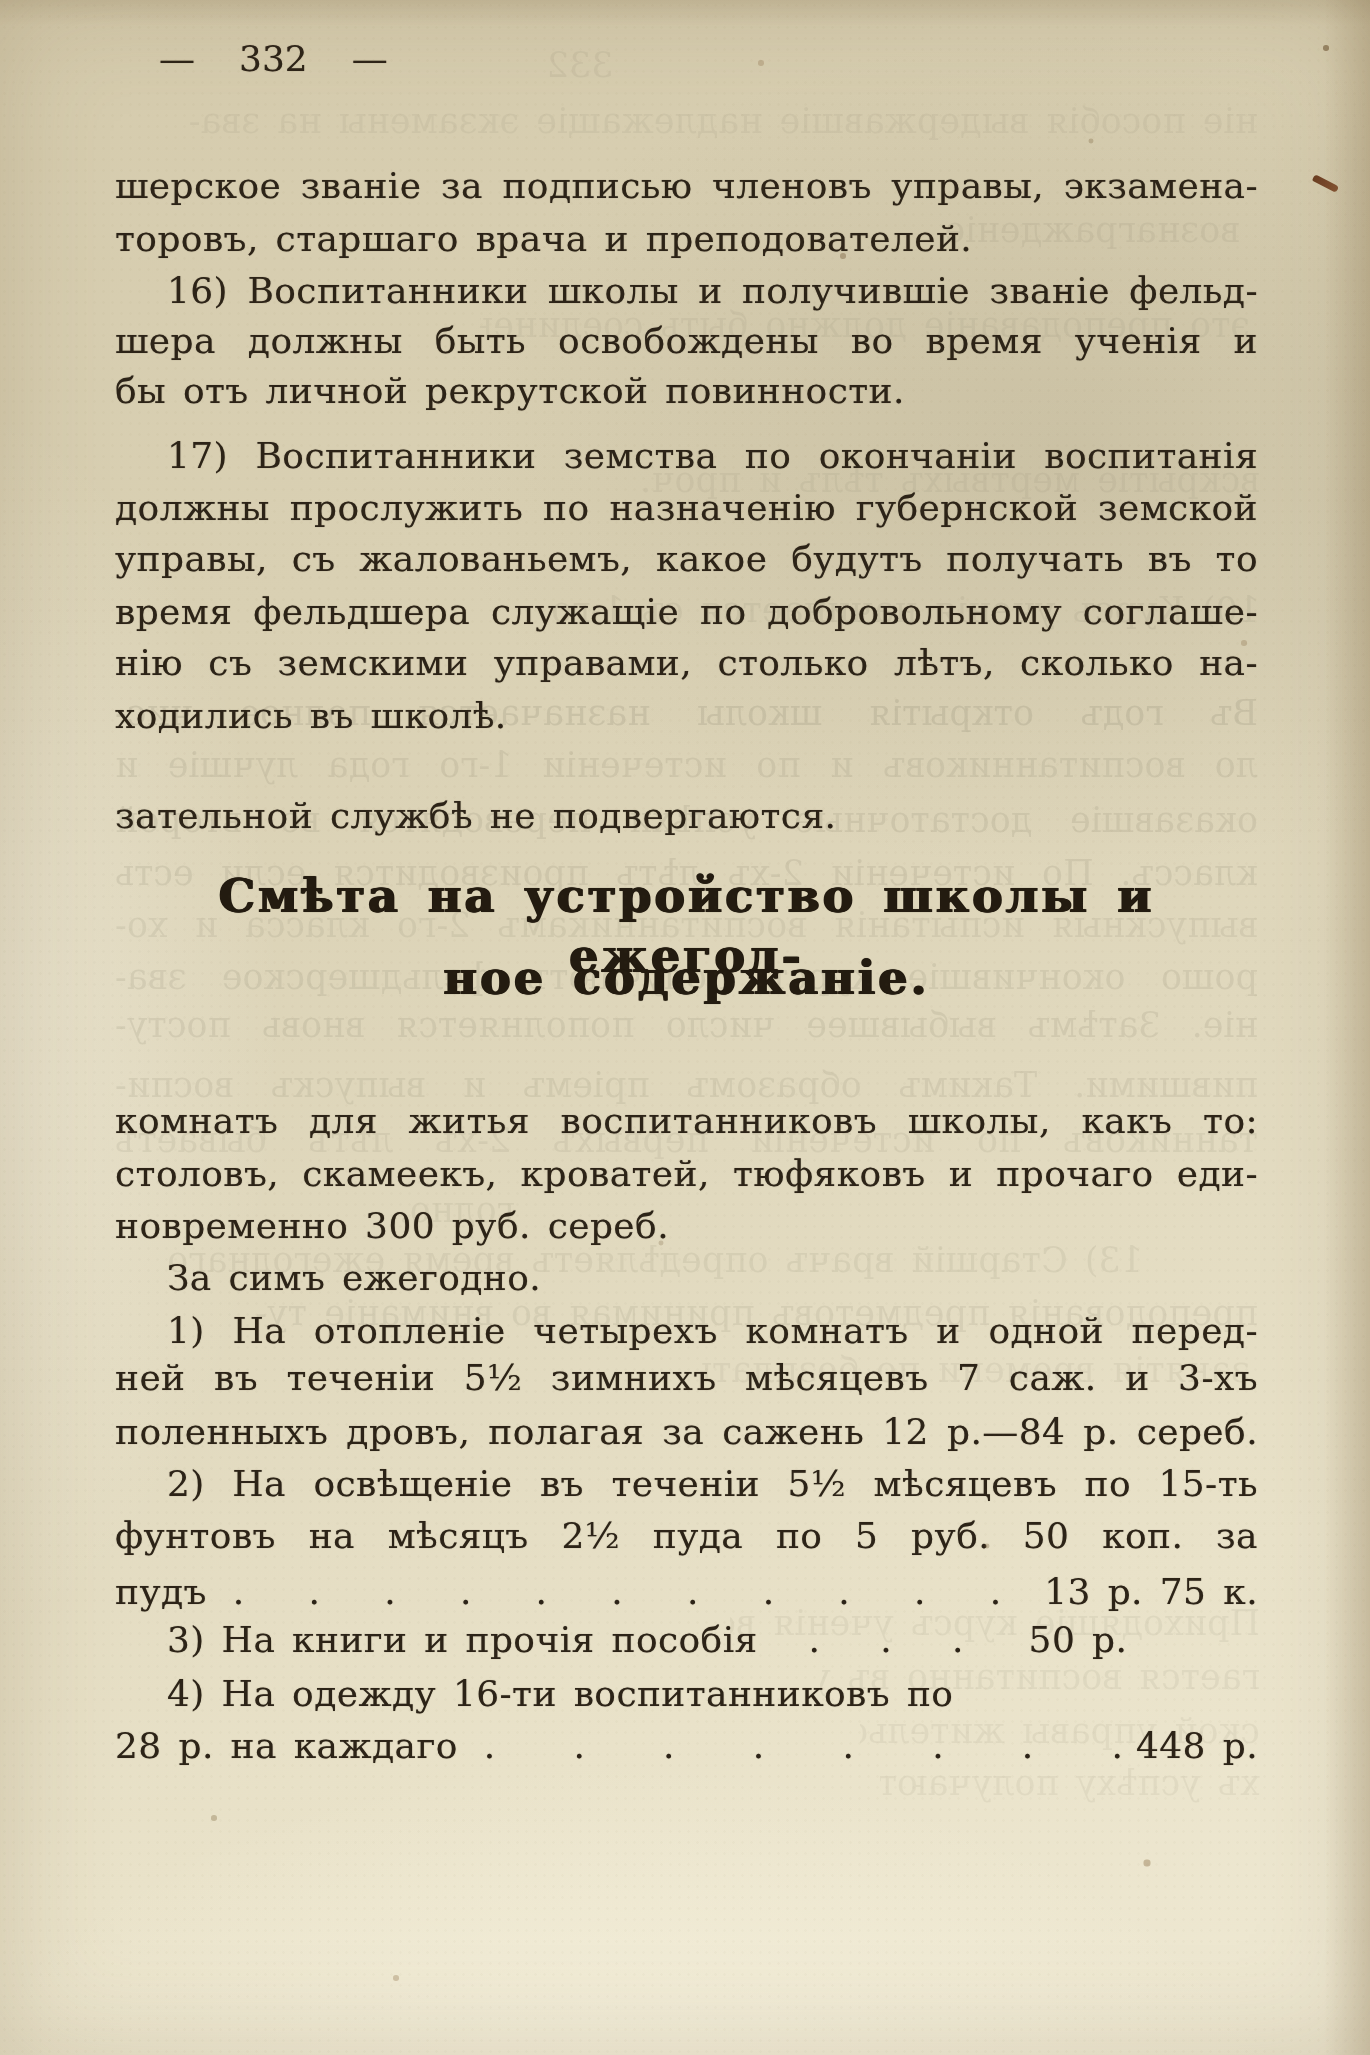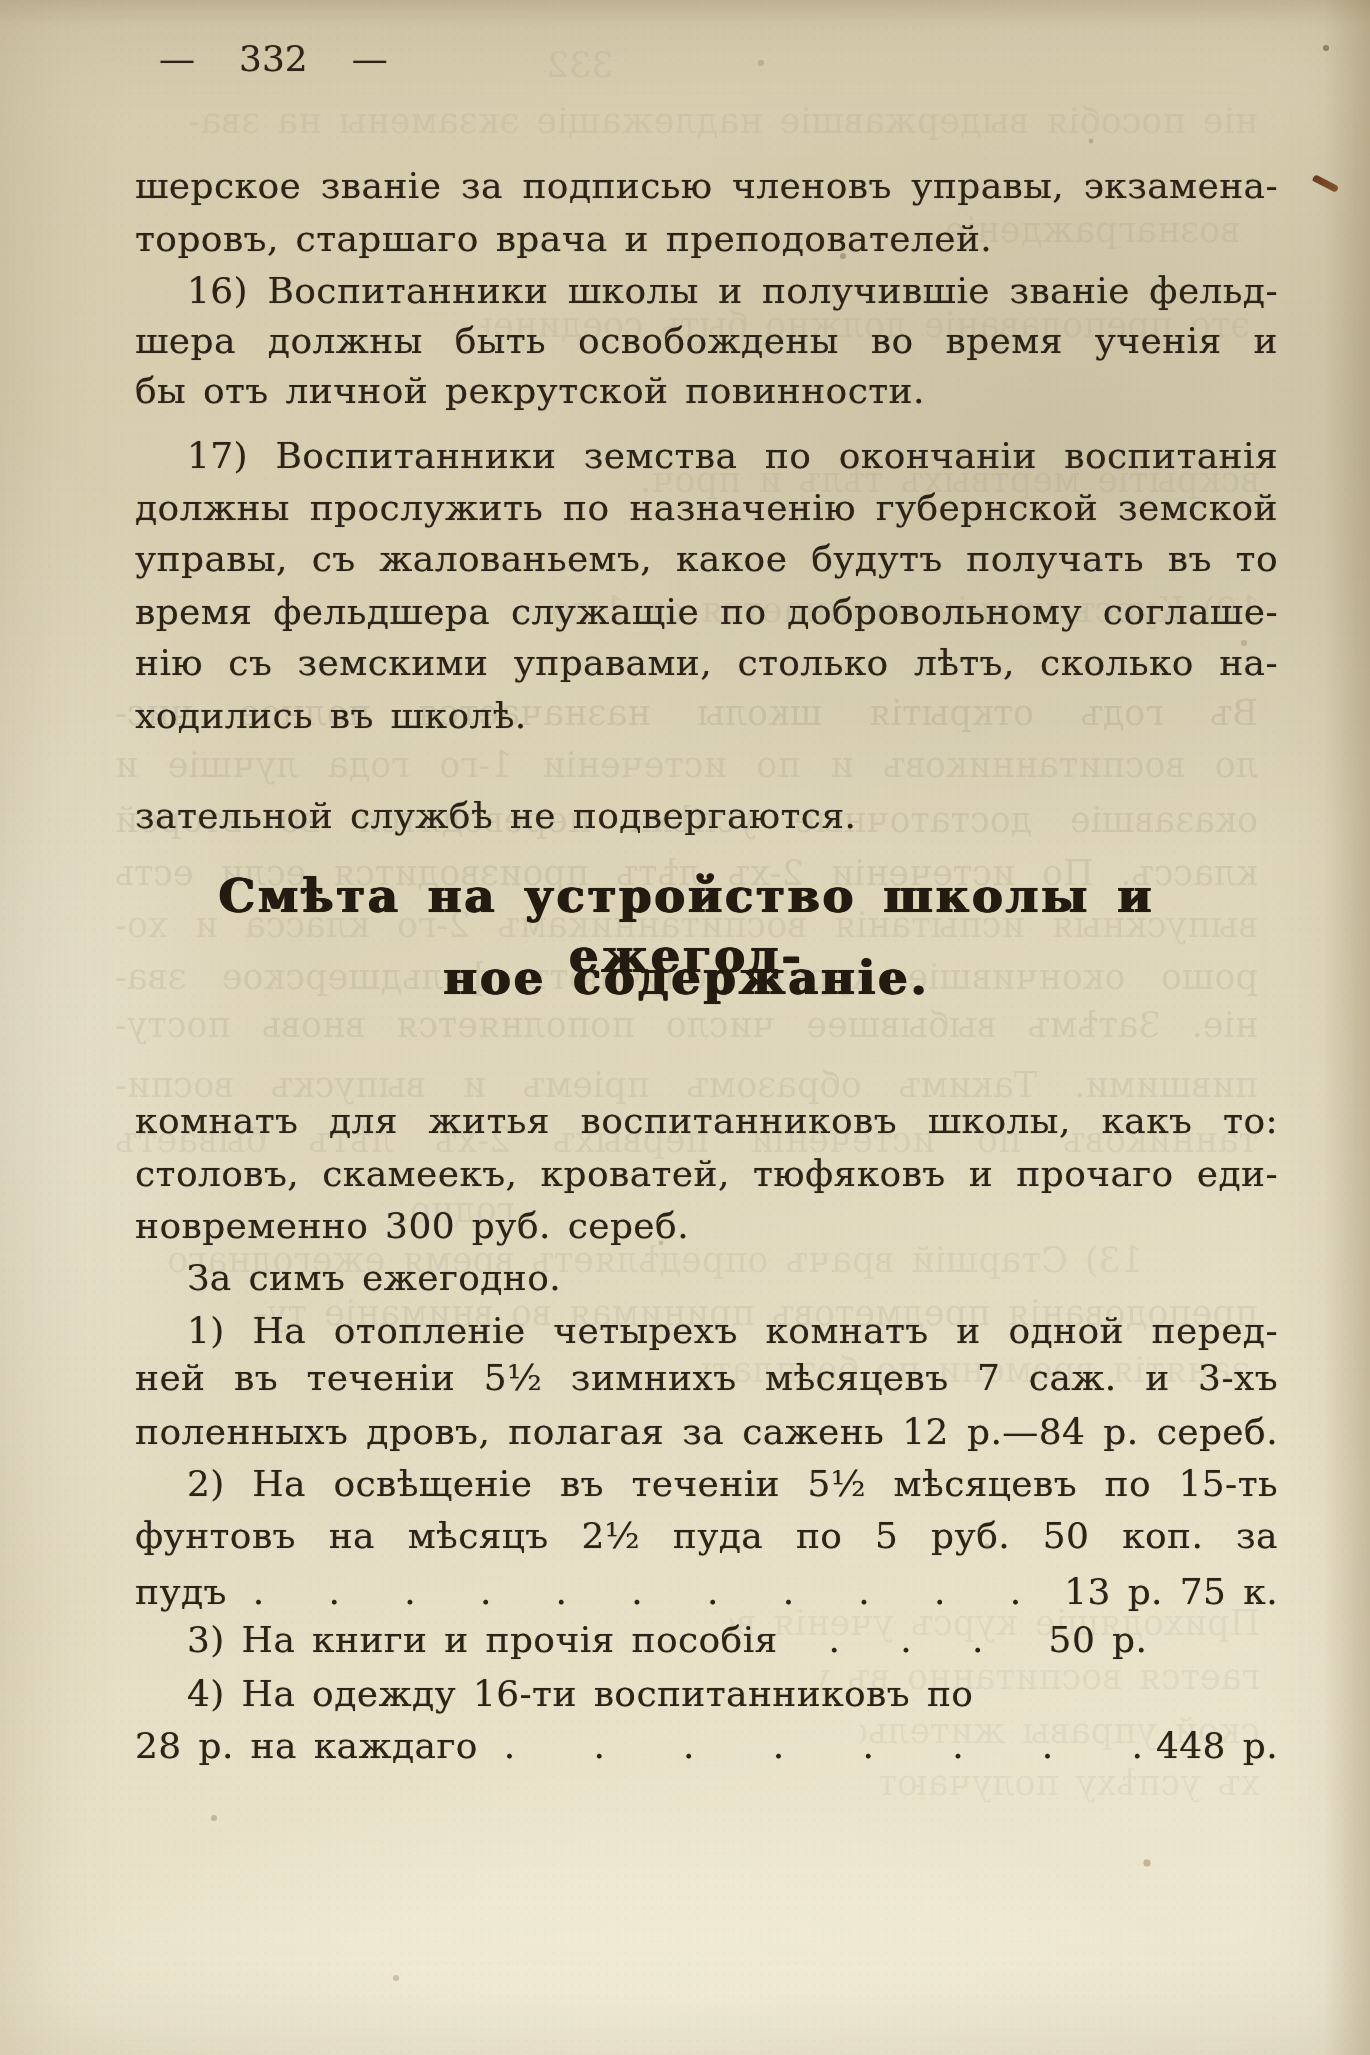--- a/index.html
+++ b/index.html
@@ -20,21 +20,20 @@
   .grain { position:absolute; inset:0; opacity:.45; pointer-events:none;
     background-image:radial-gradient(rgba(118,98,60,0.07) 1px, transparent 1.4px);
     background-size:9px 11px; }
 
   
   .ln {
     position:absolute; left:115px; width:1143px; height:56px; overflow:hidden;
     font-size:36px; line-height:52px; color:#2c2317;
     word-spacing:5px; letter-spacing:0.4px; white-space:normal;
     text-shadow:0 0 1px rgba(44,35,23,0.45);
-    margin-left:20px;
   }
   .j { text-align:justify; }
   .j::after { content:""; display:inline-block; width:100%; height:0; }
   .ind { text-indent:52px; }
 
   .pageno {
     position:absolute; top:38px; left:115px; width:1143px; text-align:left;
     font-size:36px; color:#2c2317; text-shadow:0 0 1px rgba(44,35,23,0.4);
   }
   .pageno .dash { margin:0 44px; letter-spacing:0; }

